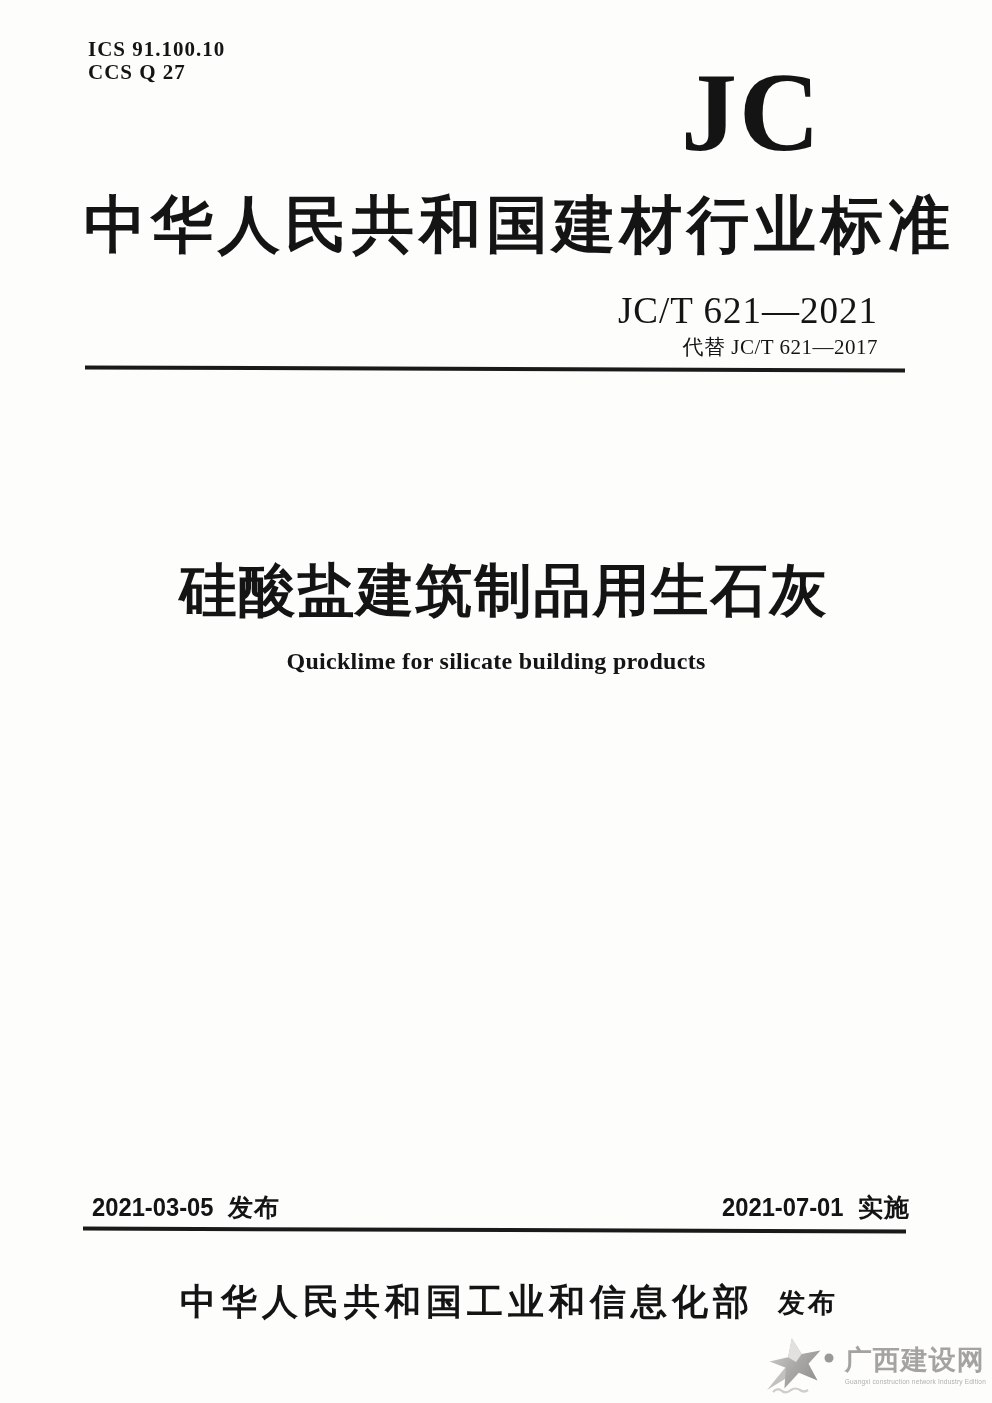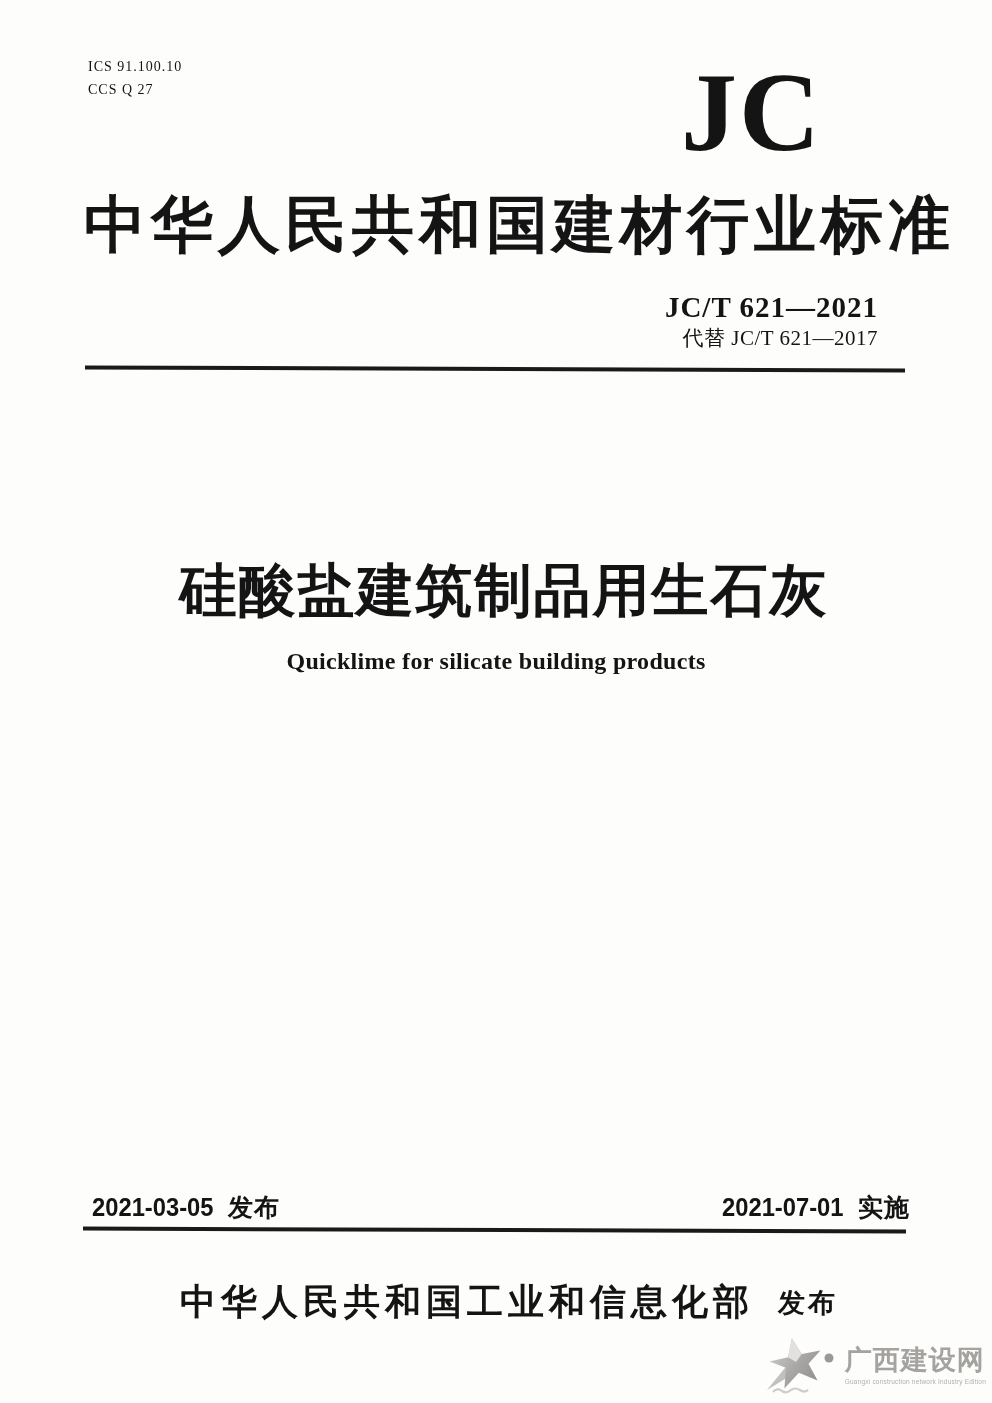--- a/index.html
+++ b/index.html
@@ -12,23 +12,23 @@
     color: #141414;
     overflow: hidden;
   }
   .serif { font-family: "Liberation Serif", "DejaVu Serif", serif; }
   .sans  { font-family: "Liberation Sans", "DejaVu Sans", sans-serif; }
 
   
   .ics-block {
     position: absolute;
     left: 88px;
-    top: 55px;
-    font-weight: normal;
-    font-size: 14px;
+    top: 38px;
+    font-weight: bold;
+    font-size: 21px;
     line-height: 23px;
     letter-spacing: 1px;
   }
 
   
   .jc-logo {
     position: absolute;
     left: 681px;
     top: 56px;
     font-size: 112px;
@@ -52,22 +52,22 @@
   }
 
   
   .std-no-block {
     position: absolute;
     right: 114px;
     top: 292px;
     text-align: right;
   }
   .std-no {
-    font-size: 29px;
-    font-weight: bold;
+    font-size: 37px;
+    font-weight: normal;
     letter-spacing: 1px;
     line-height: 1.05;
   }
   .std-replaces {
     margin-top: 5px;
     font-size: 21px;
     letter-spacing: 0.5px;
     line-height: 1.05;
   }
 

